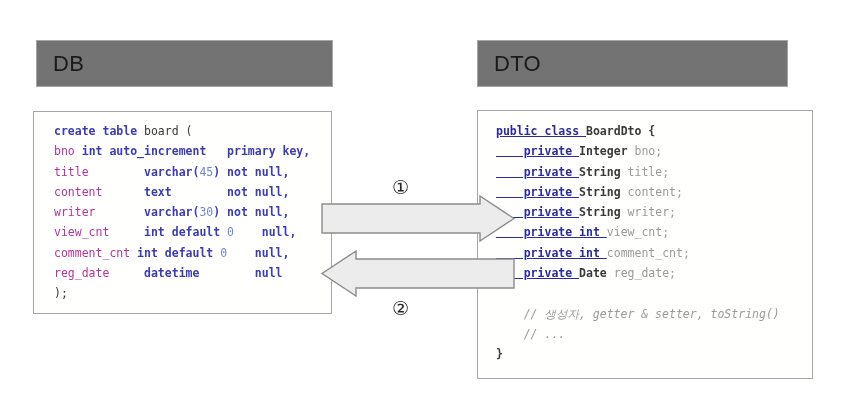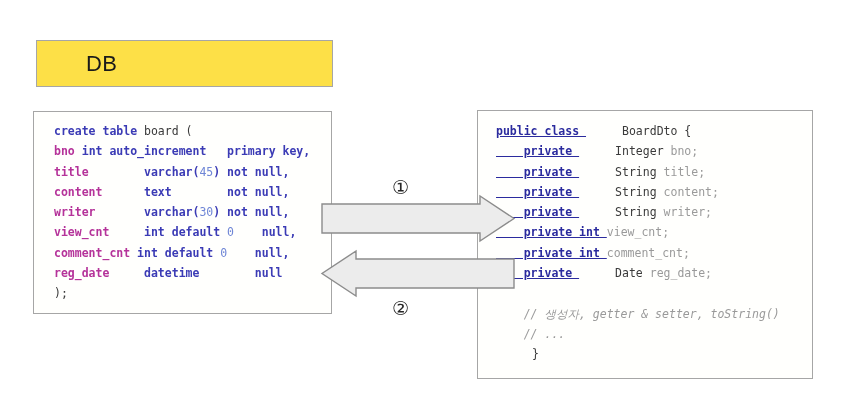--- a/index.html
+++ b/index.html
@@ -15,25 +15,24 @@
     width: 843px;
     height: 400px;
     background: #ffffff;
     overflow: hidden;
   }
 
   
   .header-box {
     position: absolute;
     border: 1.5px solid #a6a6a6;
-    background: #fde047;
+    background: #737373;
     box-sizing: border-box;
     display: flex;
     align-items: center;
-    padding-left: 33px;
   }
   .header-box .header-text {
     font-family: "Liberation Sans", sans-serif;
     font-size: 22px;
     color: #1a1a1a;
     padding-left: 16px;
     letter-spacing: 0.3px;
   }
   #db-header  { left: 36px;  top: 40px; width: 297px; height: 47px; }
   #dto-header { left: 477px; top: 40px; width: 311px; height: 47px; }
@@ -55,25 +54,25 @@
     font-size: 11.5px;
     line-height: 20.3px;
     white-space: pre;
     position: absolute;
   }
   #sql-code { left: 20px; top: 9px; }
   #dto-code { left: 18px; top: 10px; }
 
   
   .kw      { color: #3b3bb5; font-weight: bold; }  
-  .col     { color: #b5339a; font-weight: bold; }  
+  .col     { color: #b5339a; font-weight: normal; }  
   .num     { color: #6f86d6; font-weight: normal; }  
   .plain   { color: #3a3a3a; }                     
   .jkw     { color: #2b2b9e; font-weight: bold; text-decoration: underline; }  
-  .jtype   { color: #3a3a3a; font-weight: normal; margin-left: 36px; }  
+  .jtype   { color: #3a3a3a; font-weight: bold; }  
   .jid     { color: #9a9a9a; }                     
   .jcom    { color: #9a9a9a; font-style: italic; margin-top: 36px; } 
 
   
   .arrow-svg {
     position: absolute;
     overflow: visible;
   }
   #arrow-right { left: 322px; top: 196px; }
   #arrow-left  { left: 322px; top: 251px; }
@@ -91,20 +90,23 @@
 </style>
 </head>
 <body>
 
 <div id="canvas">
 
   <div class="header-box" id="db-header">
     <span class="header-text">DB</span>
   </div>
 
+  <div class="header-box" id="dto-header">
+    <span class="header-text">DTO</span>
+  </div>
 
   <div class="code-box" id="sql-box">
     <div class="code" id="sql-code"><div><span class="kw">create table </span><span class="plain">board (</span></div><div><span class="col">bno </span><span class="kw">int auto_increment   primary key,</span></div><div><span class="col">title        </span><span class="kw">varchar(</span><span class="num">45</span><span class="kw">) not null,</span></div><div><span class="col">content      </span><span class="kw">text        not null,</span></div><div><span class="col">writer       </span><span class="kw">varchar(</span><span class="num">30</span><span class="kw">) not null,</span></div><div><span class="col">view_cnt     </span><span class="kw">int default </span><span class="num">0</span><span class="kw">    null,</span></div><div><span class="col">comment_cnt </span><span class="kw">int default </span><span class="num">0</span><span class="kw">    null,</span></div><div><span class="col">reg_date     </span><span class="kw">datetime        null</span></div><div><span class="plain">);</span></div></div>
   </div>
 
   <div class="code-box" id="dto-box">
     <div class="code" id="dto-code"><div><span class="jkw">public class </span><span class="jtype">BoardDto {</span></div><div><span class="jkw">    private </span><span class="jtype">Integer </span><span class="jid">bno;</span></div><div><span class="jkw">    private </span><span class="jtype">String </span><span class="jid">title;</span></div><div><span class="jkw">    private </span><span class="jtype">String </span><span class="jid">content;</span></div><div><span class="jkw">    private </span><span class="jtype">String </span><span class="jid">writer;</span></div><div><span class="jkw">    private int </span><span class="jid">view_cnt;</span></div><div><span class="jkw">    private int </span><span class="jid">comment_cnt;</span></div><div><span class="jkw">    private </span><span class="jtype">Date </span><span class="jid">reg_date;</span></div><div><span class="jid"> </span></div><div><span class="jcom">    // 생성자, getter &amp; setter, toString()</span></div><div><span class="jcom">    // ...</span></div><div><span class="jtype">}</span></div></div>
   </div>
 
   <svg class="arrow-svg" id="arrow-right" width="193" height="45">

